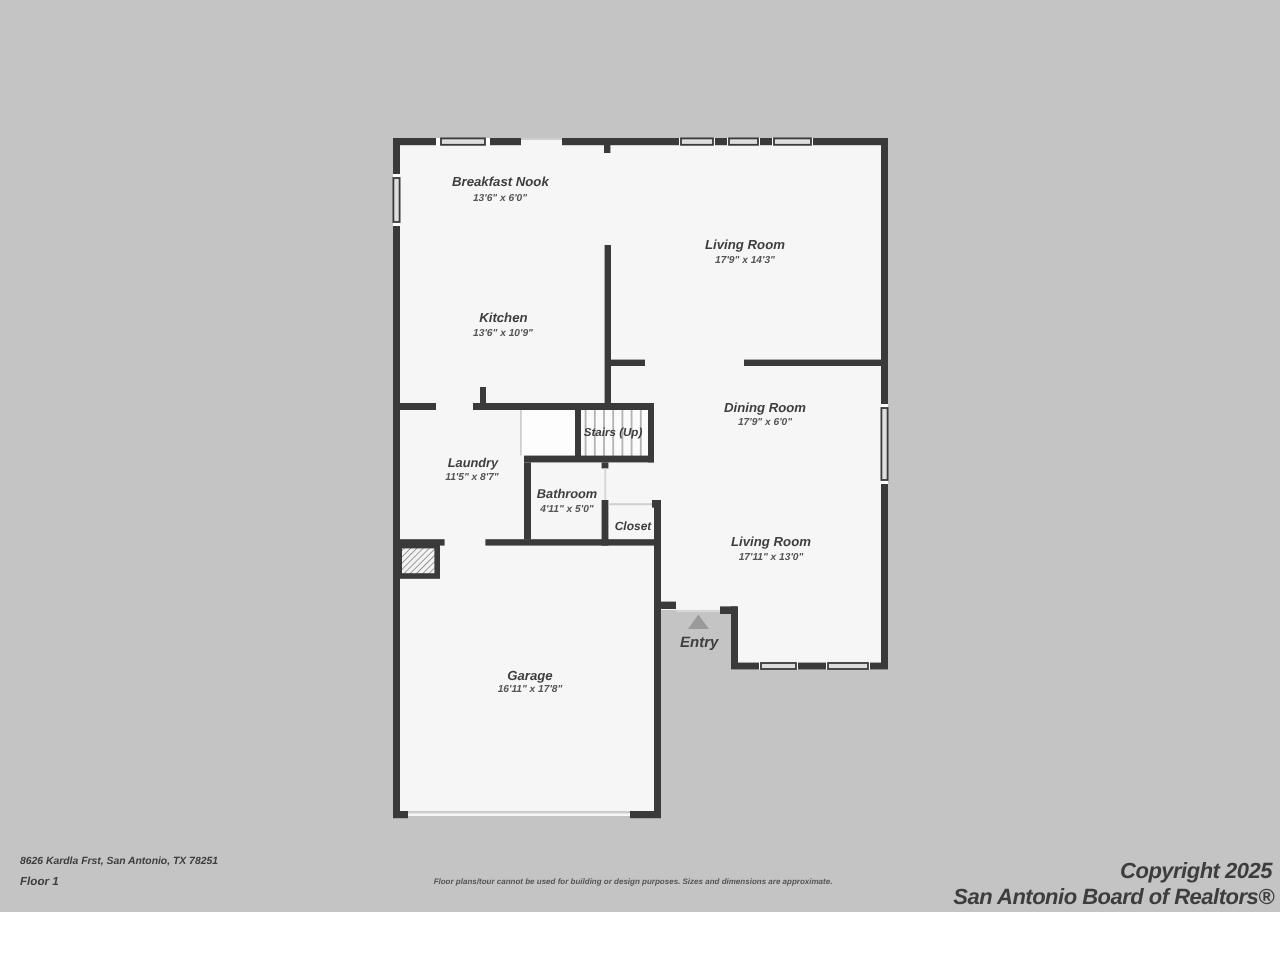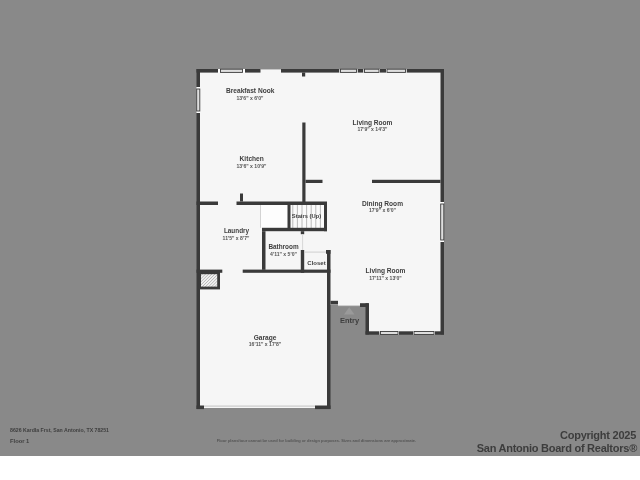--- a/index.html
+++ b/index.html
@@ -1,17 +1,17 @@
 <!DOCTYPE html>
 <html><head>
 <meta charset="utf-8">
 <style>
 html,body{margin:0;padding:0;background:#fff;}
-#page{position:relative;width:640px;height:456px;background:#f97316;overflow:hidden;filter:grayscale(1);
-font-family:"Liberation Sans",sans-serif;}
+#page{position:relative;width:640px;height:456px;background:#7dd3fc;overflow:hidden;filter:grayscale(1);
+font-family:"Liberation Sans",sans-serif;font-style:italic;}
 svg{position:absolute;top:0;left:0;}
 .t{font-family:"Liberation Sans",sans-serif;font-weight:bold;fill:#3e3e3e;}
 .s{font-family:"Liberation Sans",sans-serif;font-weight:bold;fill:#555;}
 </style>
 </head>
 <body>
 <div id="page">
 <svg width="640" height="480" viewBox="0 0 640 480">
 <defs>
 <pattern id="hatch" width="2.2" height="2.2" patternTransform="rotate(45)" patternUnits="userSpaceOnUse">

